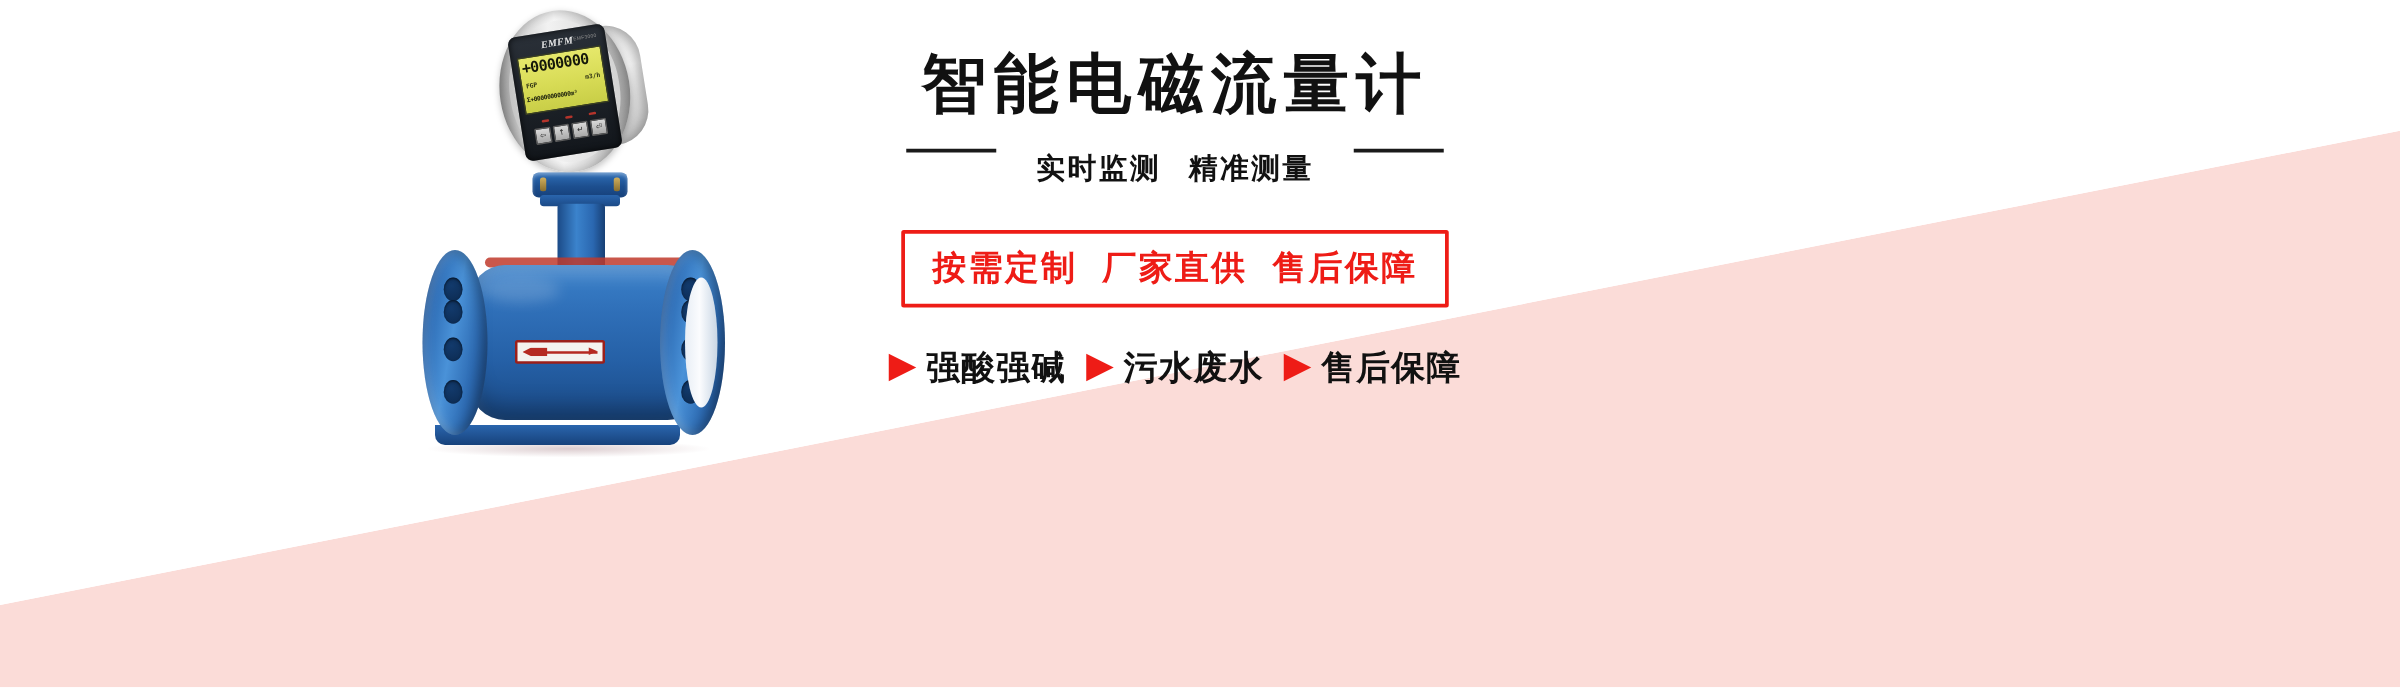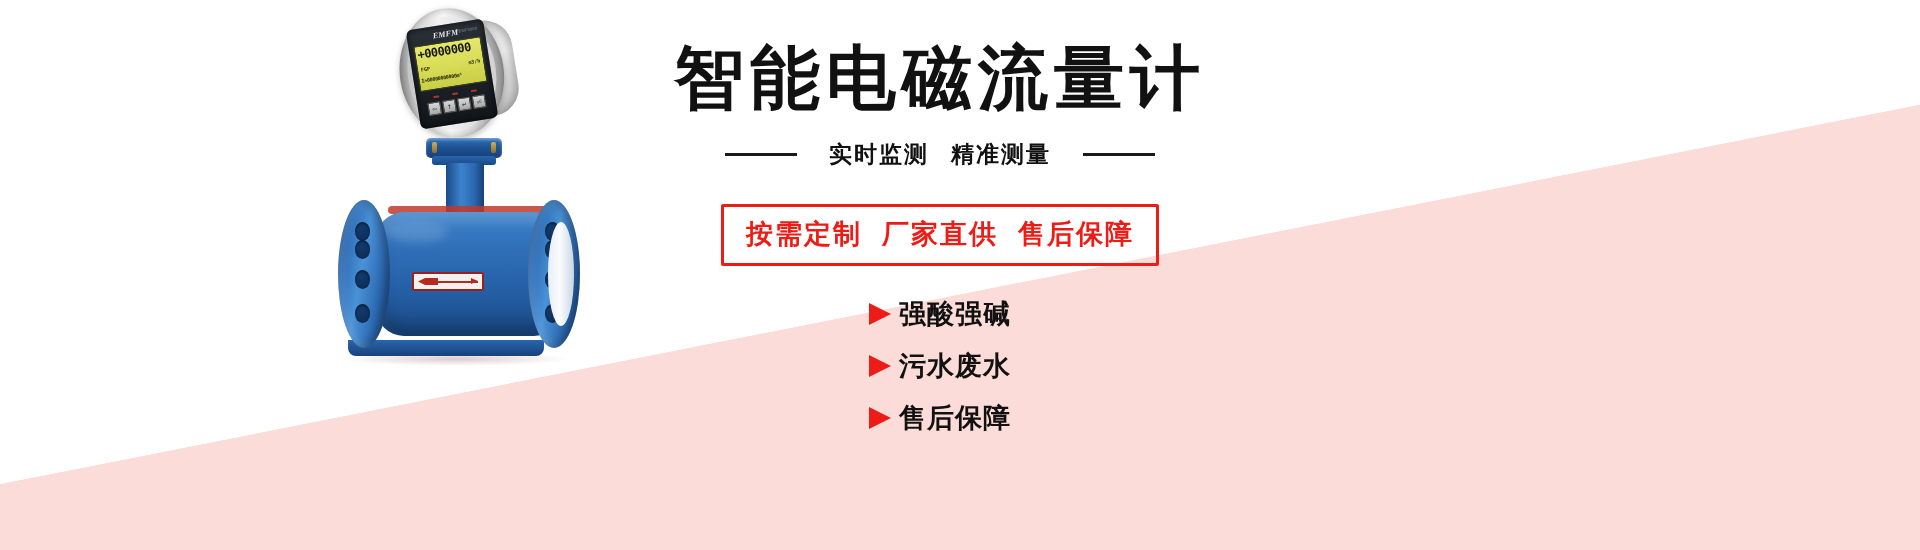--- a/index.html
+++ b/index.html
@@ -227,29 +227,29 @@
 
   
   .content{
     position:absolute;
     left:660px; top:40px;
     width:560px;
     z-index:5;
     text-align:center;
   }
   .title{
-    font-size:70px;
+    font-size:52px;
     font-weight:700;
     color:#111111;
     letter-spacing:6px;
     line-height:1.1;
     white-space:nowrap;
   }
   .subtitle-row{
-    display:flex;align-items:center;justify-content:center;
+    display:flex;justify-content:center;
     gap:32px;margin-top:22px;
   }
   .rule{width:72px;height:3px;background:#1a1a1a;}
   .subtitle{
     font-size:23px;font-weight:700;color:#111;letter-spacing:2px;white-space:nowrap;
   }
   .subtitle .gap{display:inline-block;width:22px;}
   .redbox{
     margin:34px auto 0;
     display:inline-block;
@@ -257,21 +257,21 @@
     padding:9px 22px 11px;
     border-radius:2px;
   }
   .redbox-text{
     font-size:27px;font-weight:700;color:#ee1c16;letter-spacing:2px;white-space:nowrap;
   }
   .redbox-text .gap{display:inline-block;width:20px;}
   .bullets{
     margin-top:30px;
     display:flex;align-items:center;justify-content:center;
-    gap:16px;white-space:nowrap;flex-direction:column;
+    gap:16px;white-space:nowrap;
   }
   .bullet{display:flex;align-items:center;gap:8px;}
   .tri{
     width:0;height:0;
     border-top:11px solid transparent;
     border-bottom:11px solid transparent;
     border-left:22px solid #ee1c16;
   }
   .bullet-label{
     font-size:27px;font-weight:700;color:#111;letter-spacing:1px;

